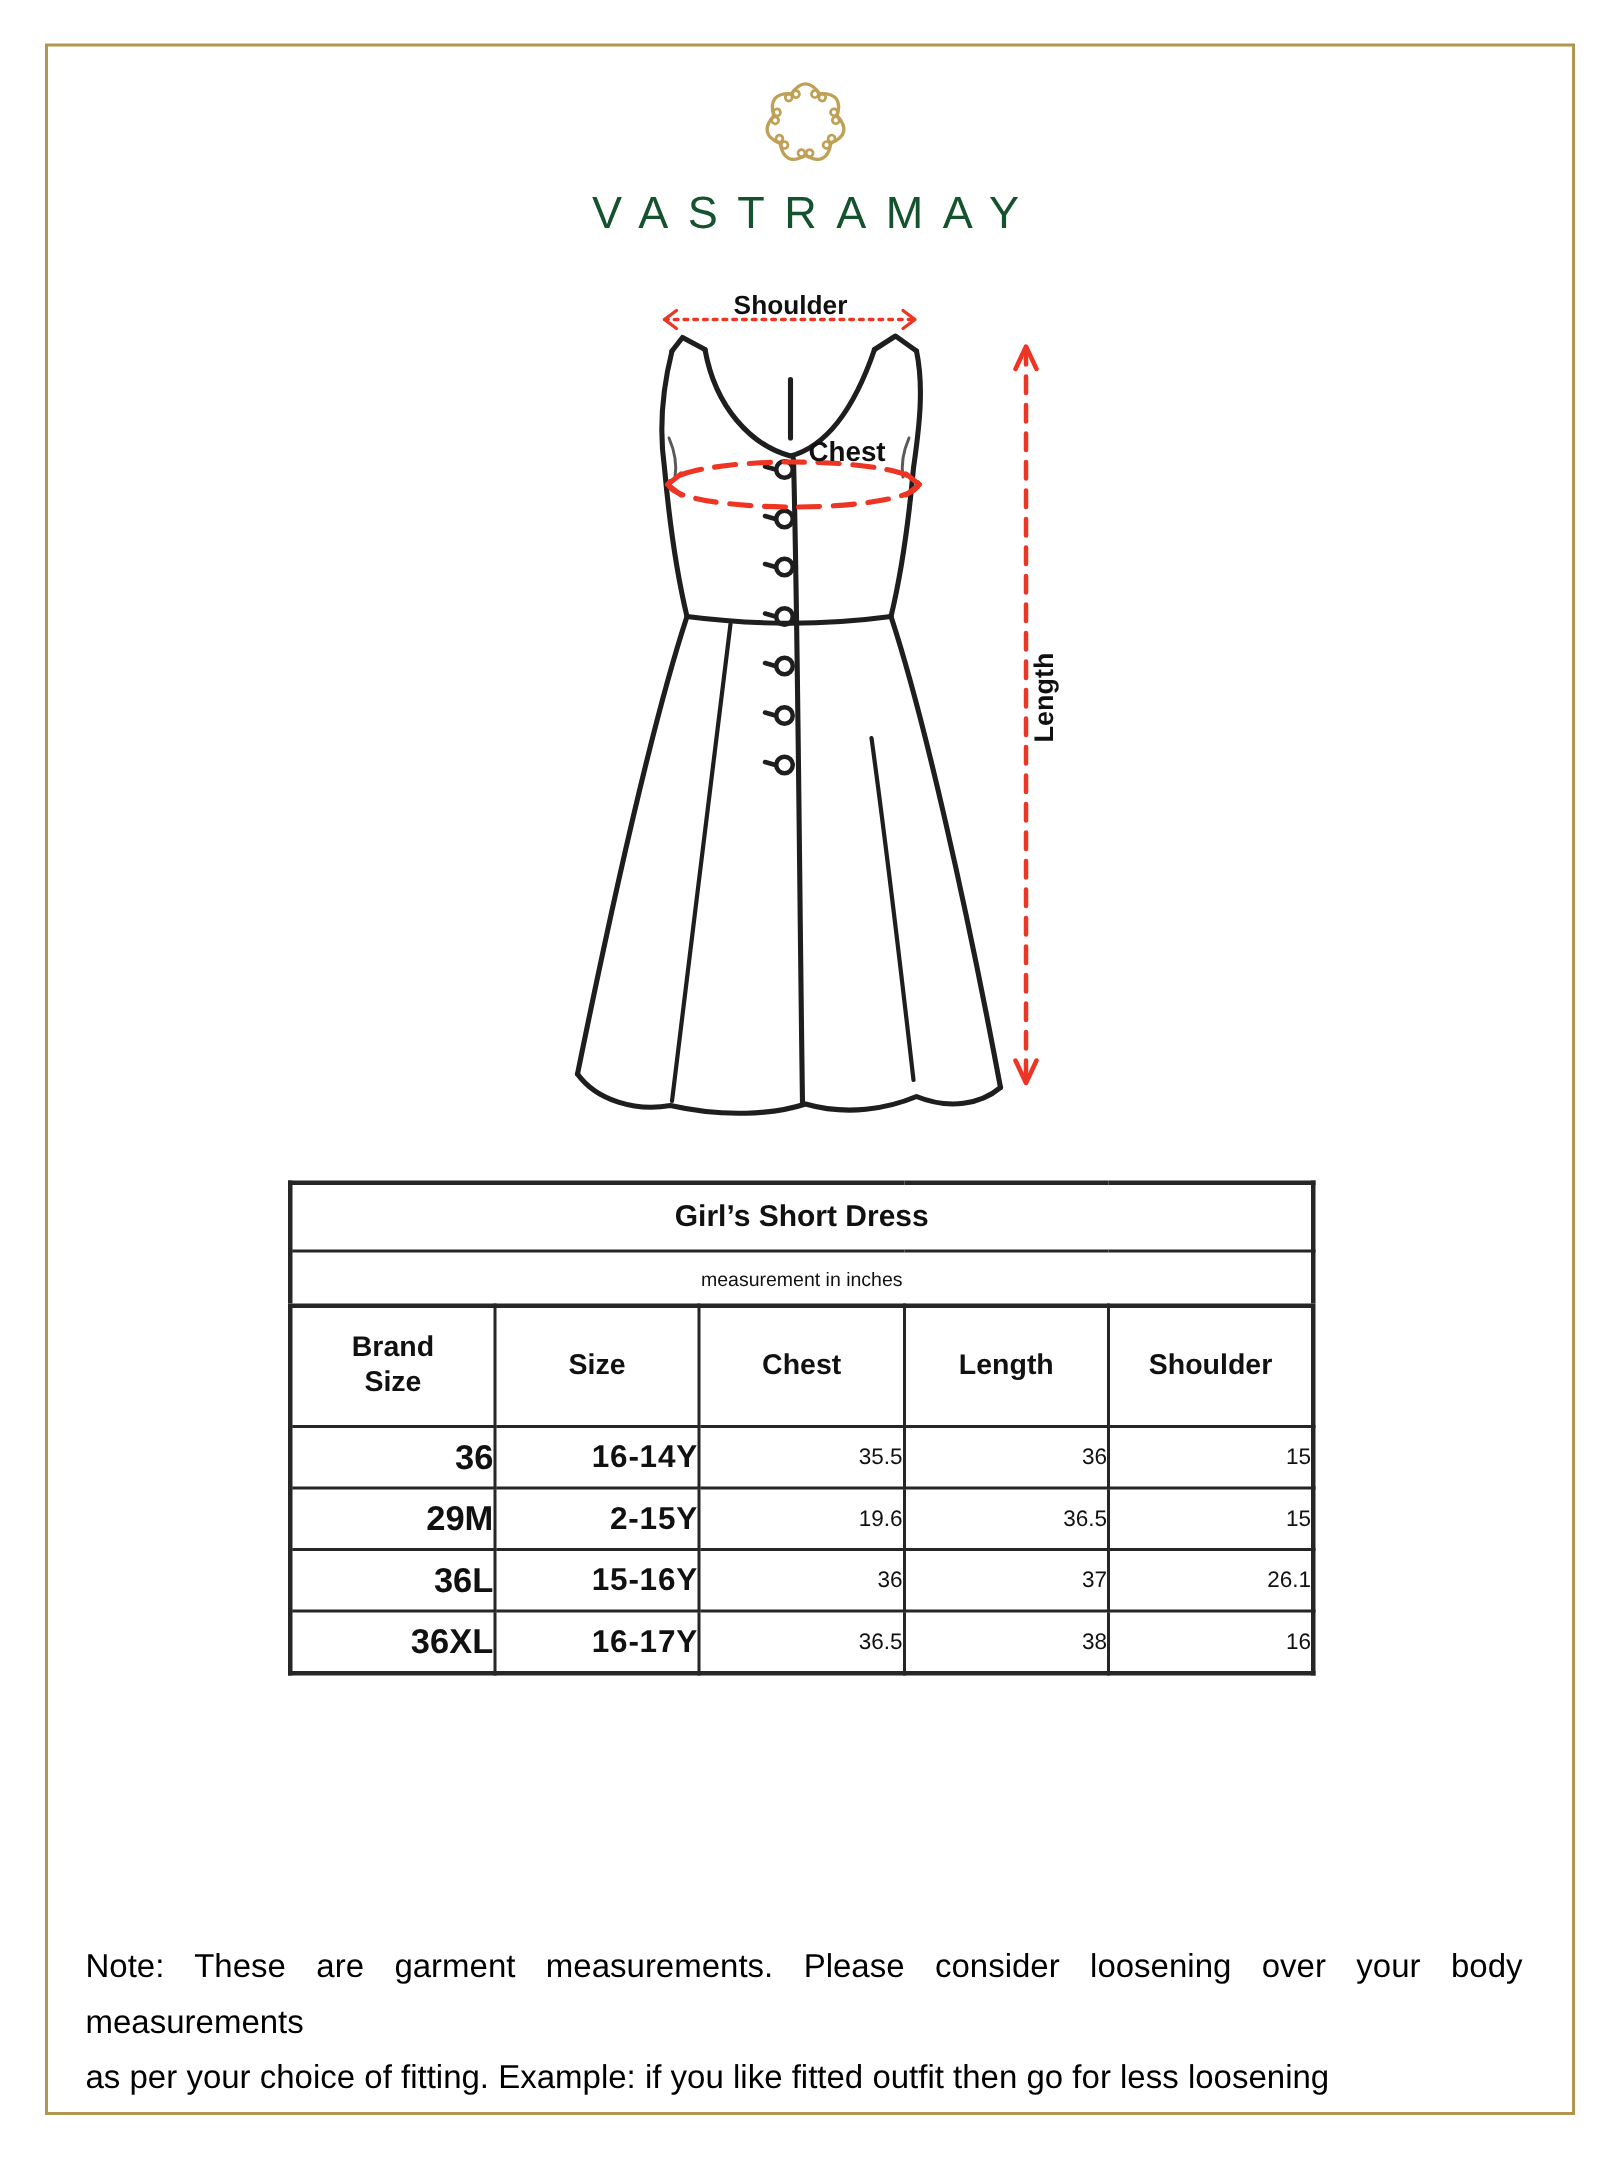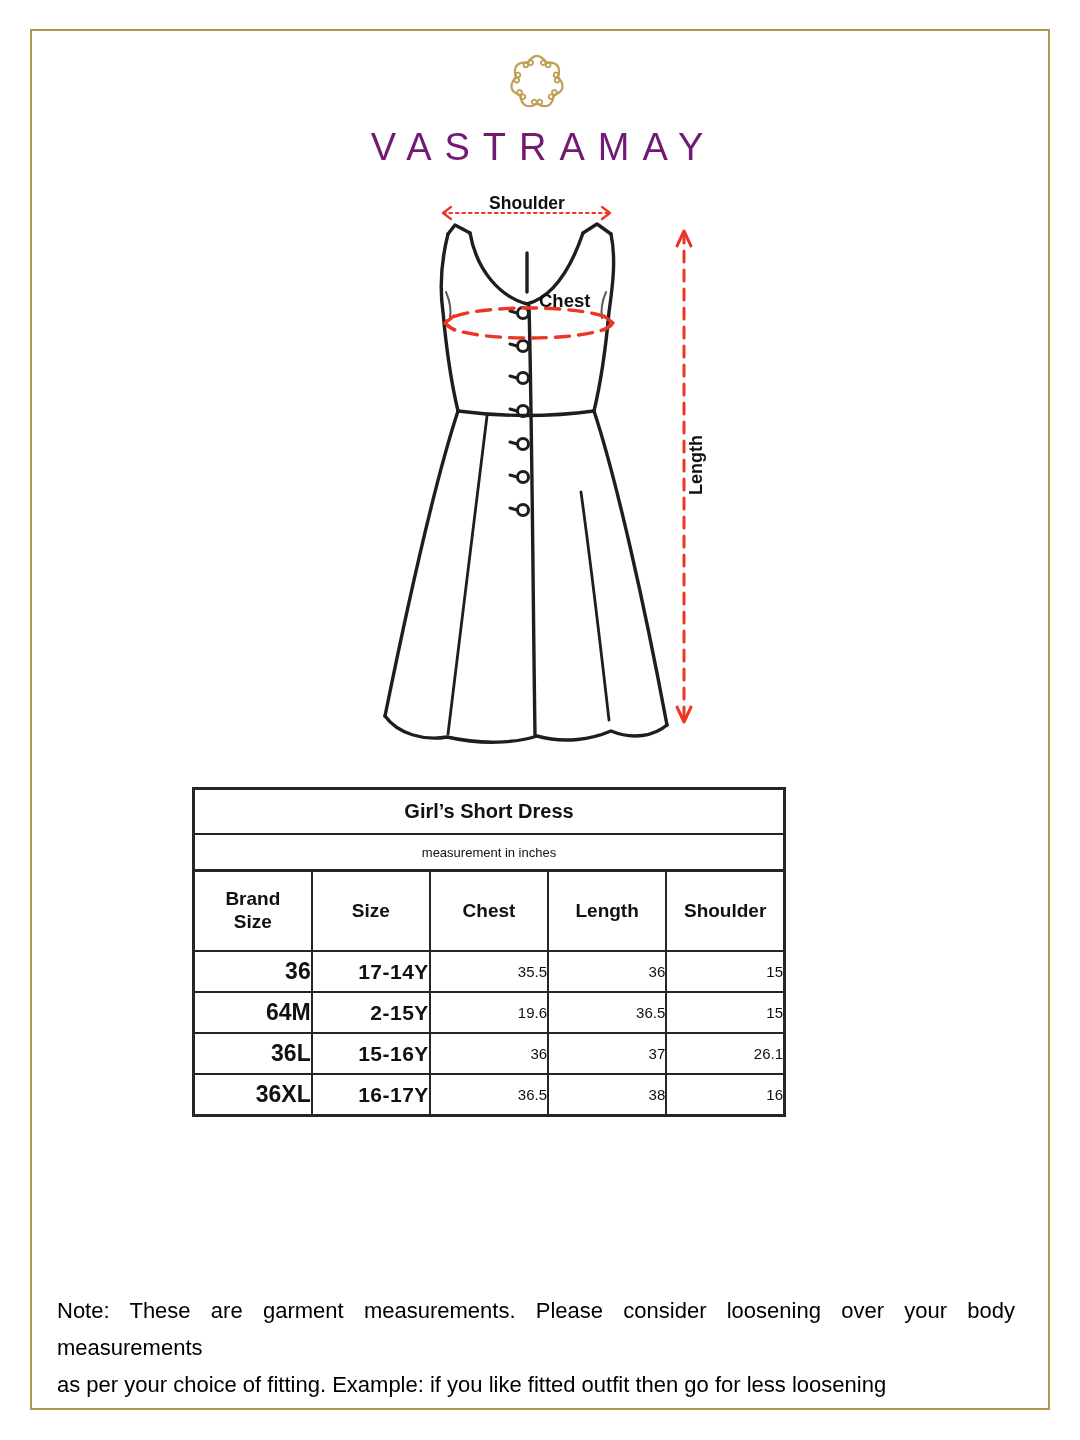--- a/index.html
+++ b/index.html
@@ -8,29 +8,29 @@
     font-family:"Liberation Sans",sans-serif;overflow:hidden;
   }
   .gold-border{
     position:absolute;left:30px;top:29px;right:30px;bottom:30px;
     border:2px solid #b2954f;pointer-events:none;
   }
   
   .logo-wrap{position:absolute;left:0;top:44px;width:1074px;text-align:center;}
   .emblem{display:block;margin:0 auto;width:72px;height:76px;}
   .wordmark{
-    margin-top:6px;font-size:38px;font-weight:normal;color:#701a75;
+    margin-top:6px;font-size:30px;font-weight:normal;color:#14532d;
     letter-spacing:13px;padding-left:13px;
   }
   
   .diagram{position:absolute;left:360px;top:195px;width:390px;height:575px;}
   .diagram text{font-family:"Liberation Sans",sans-serif;font-weight:bold;fill:#101010;}
   
   .size-table{
-    position:absolute;left:192px;top:787px;width:594px;
+    position:absolute;left:192px;top:787px;width:685px;
     border-collapse:collapse;table-layout:fixed;background:#fff;
     color:#111;
   }
   .size-table td,.size-table th{
     border:2px solid #262626;text-align:center;vertical-align:middle;padding:0;
   }
   .size-table{border:3px solid #262626;}
   tr.t-title td{height:43px;font-size:20px;font-weight:bold;}
   tr.t-sub td{height:34px;font-size:13px;font-weight:normal;border-bottom-width:3px;}
   tr.t-head th{height:78px;font-size:19px;font-weight:bold;}
@@ -152,27 +152,27 @@
     </tr>
     <tr class="t-head">
       <th class="th-brand"><span>Brand Size</span></th>
       <th>Size</th>
       <th>Chest</th>
       <th>Length</th>
       <th>Shoulder</th>
     </tr>
     <tr class="t-row">
       <td class="c-brand">36</td>
-      <td class="c-size">17-14Y</td>
+      <td class="c-size">16-14Y</td>
       <td class="c-num">35.5</td>
       <td class="c-num">36</td>
       <td class="c-num">15</td>
     </tr>
     <tr class="t-row">
-      <td class="c-brand">64M</td>
+      <td class="c-brand">29M</td>
       <td class="c-size">2-15Y</td>
       <td class="c-num">19.6</td>
       <td class="c-num">36.5</td>
       <td class="c-num">15</td>
     </tr>
     <tr class="t-row">
       <td class="c-brand">36L</td>
       <td class="c-size">15-16Y</td>
       <td class="c-num">36</td>
       <td class="c-num">37</td>

